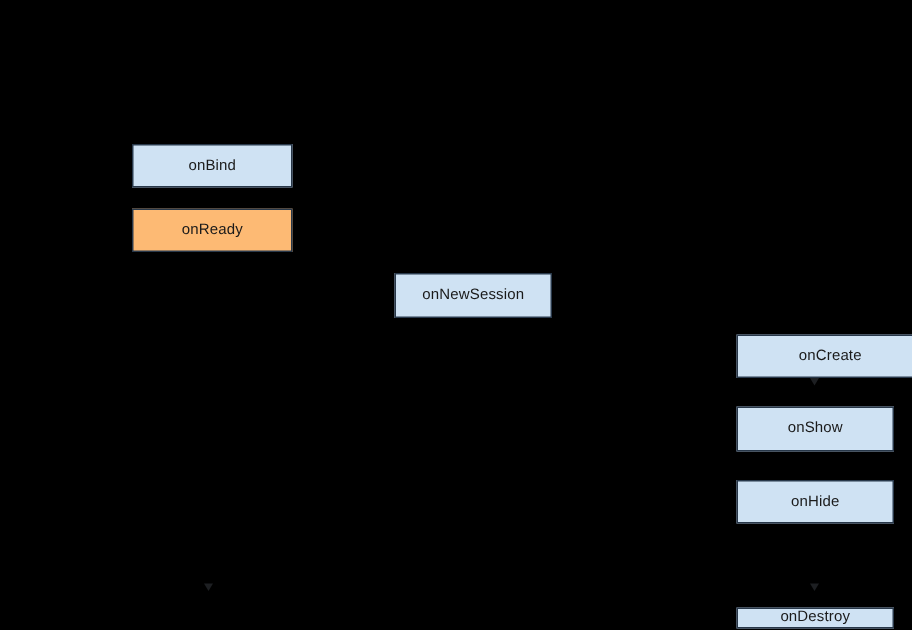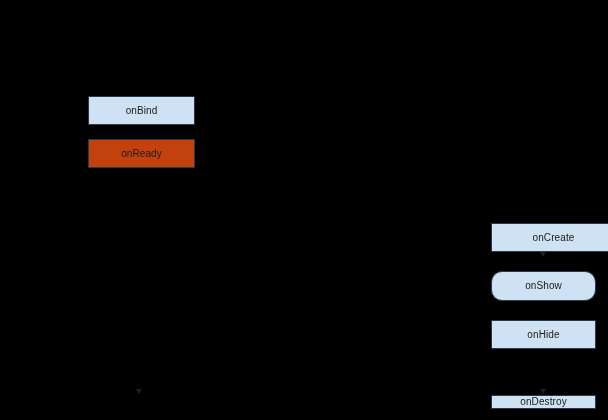--- a/index.html
+++ b/index.html
@@ -39,21 +39,21 @@
     white-space: nowrap;
   }
   
   .n-onbind      { left:  88px; top:  76px; width: 107px; height: 29px; }
   .n-onready     { left:  88px; top: 119px; width: 107px; height: 29px; }
   .n-onnewsession{ left: 263px; top: 162px; width: 105px; height: 30px; }
   .n-oncreate    { left: 491px; top: 203px; width: 125px; height: 29px; }
   .n-onshow      { left: 491px; top: 251px; width: 105px; height: 30px; }
   .n-onhide      { left: 491px; top: 300px; width: 105px; height: 29px; }
   .n-onshutdown  { left:  88px; top: 375px; width: 106px; height: 30px; }
-  .n-ondestroy   { left: 491px; top: 375px; width: 105px; height: 14px; }
+  .n-ondestroy   { left: 491px; top: 385px; width: 105px; height: 14px; }
   
   .arrowhead {
     position: absolute;
     width: 0;
     height: 0;
     border-left: 3px solid transparent;
     border-right: 3px solid transparent;
     border-top: 5px solid #1d1f22;
   }
   .a-shutdown { left: 136px; top: 369px; }
@@ -62,30 +62,33 @@
 </style>
 </head>
 <body style="background: rgb(0, 0, 0);">
 
 <div class="canvas">
 
   <div class="node n-onbind" style="background: rgb(207, 226, 243); border-color: rgb(40, 56, 74); color: rgb(26, 26, 26);">
     <span>onBind</span>
   </div>
 
-  <div class="node n-onready" style="background: #c2410c; border-color: rgb(40, 56, 74); color: rgb(26, 26, 26);">
+  <div class="node n-onready" style="background: #fdba74; border-color: rgb(40, 56, 74); color: rgb(26, 26, 26);">
     <span>onReady</span>
   </div>
 
+  <div class="node n-onnewsession" style="background: rgb(207, 226, 243); border-color: rgb(40, 56, 74); color: rgb(26, 26, 26);">
+    <span>onNewSession</span>
+  </div>
 
   <div class="node n-oncreate" style="background: rgb(207, 226, 243); border-color: rgb(40, 56, 74); color: rgb(26, 26, 26);">
     <span>onCreate</span>
   </div>
 
-  <div class="node n-onshow" style="background: rgb(207, 226, 243); border-color: rgb(40, 56, 74); color: rgb(26, 26, 26); border-radius: 11px;">
+  <div class="node n-onshow" style="background: rgb(207, 226, 243); border-color: rgb(40, 56, 74); color: rgb(26, 26, 26);">
     <span>onShow</span>
   </div>
 
   <div class="node n-onhide" style="background: rgb(207, 226, 243); border-color: rgb(40, 56, 74); color: rgb(26, 26, 26); align-items: center;">
     <span>onHide</span>
   </div>
 
 
   <div class="node n-ondestroy" style="background: rgb(207, 226, 243); border-color: rgb(40, 56, 74); color: rgb(26, 26, 26);">
     <span>onDestroy</span>

